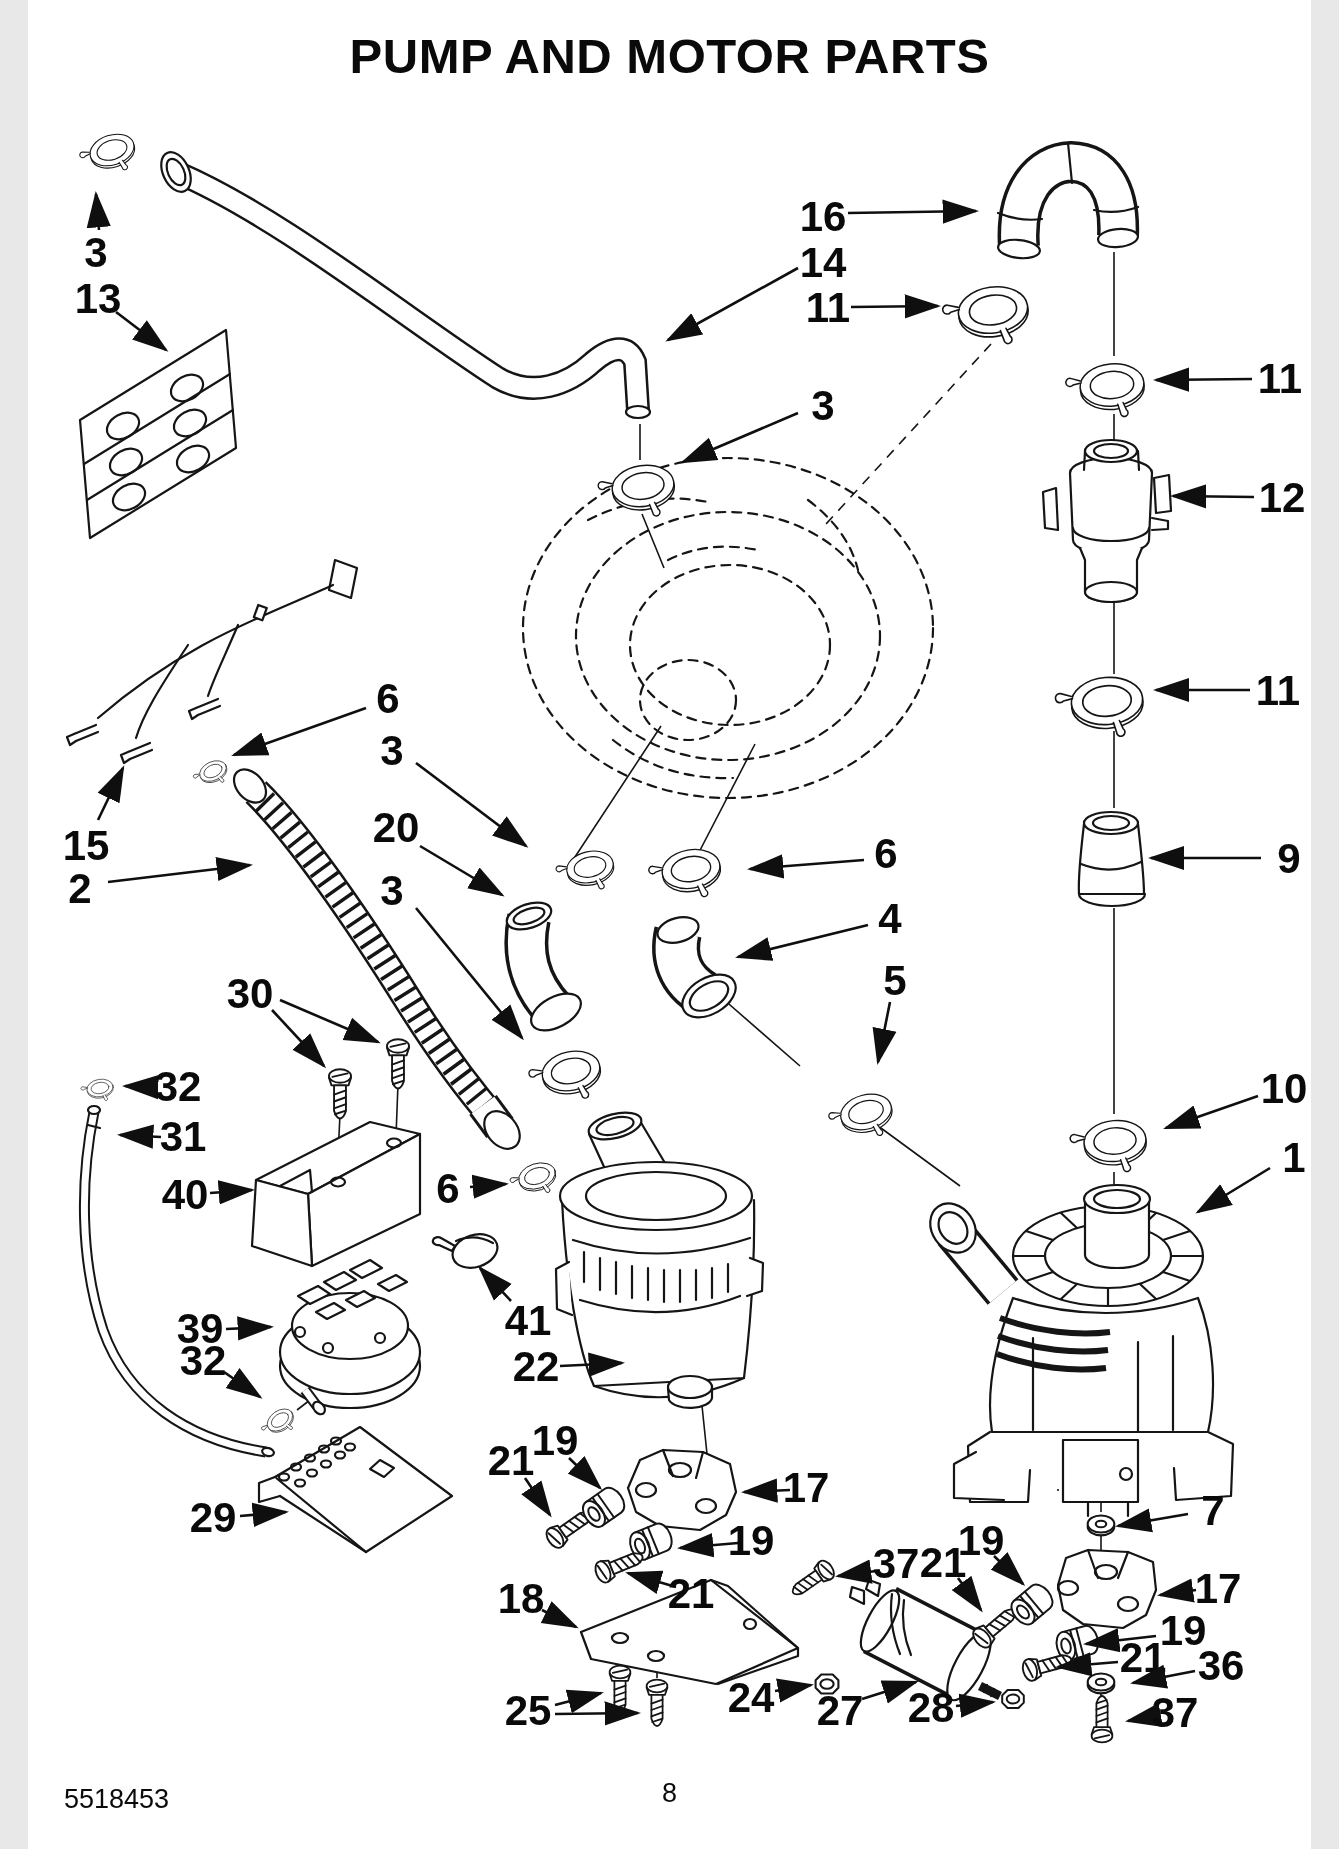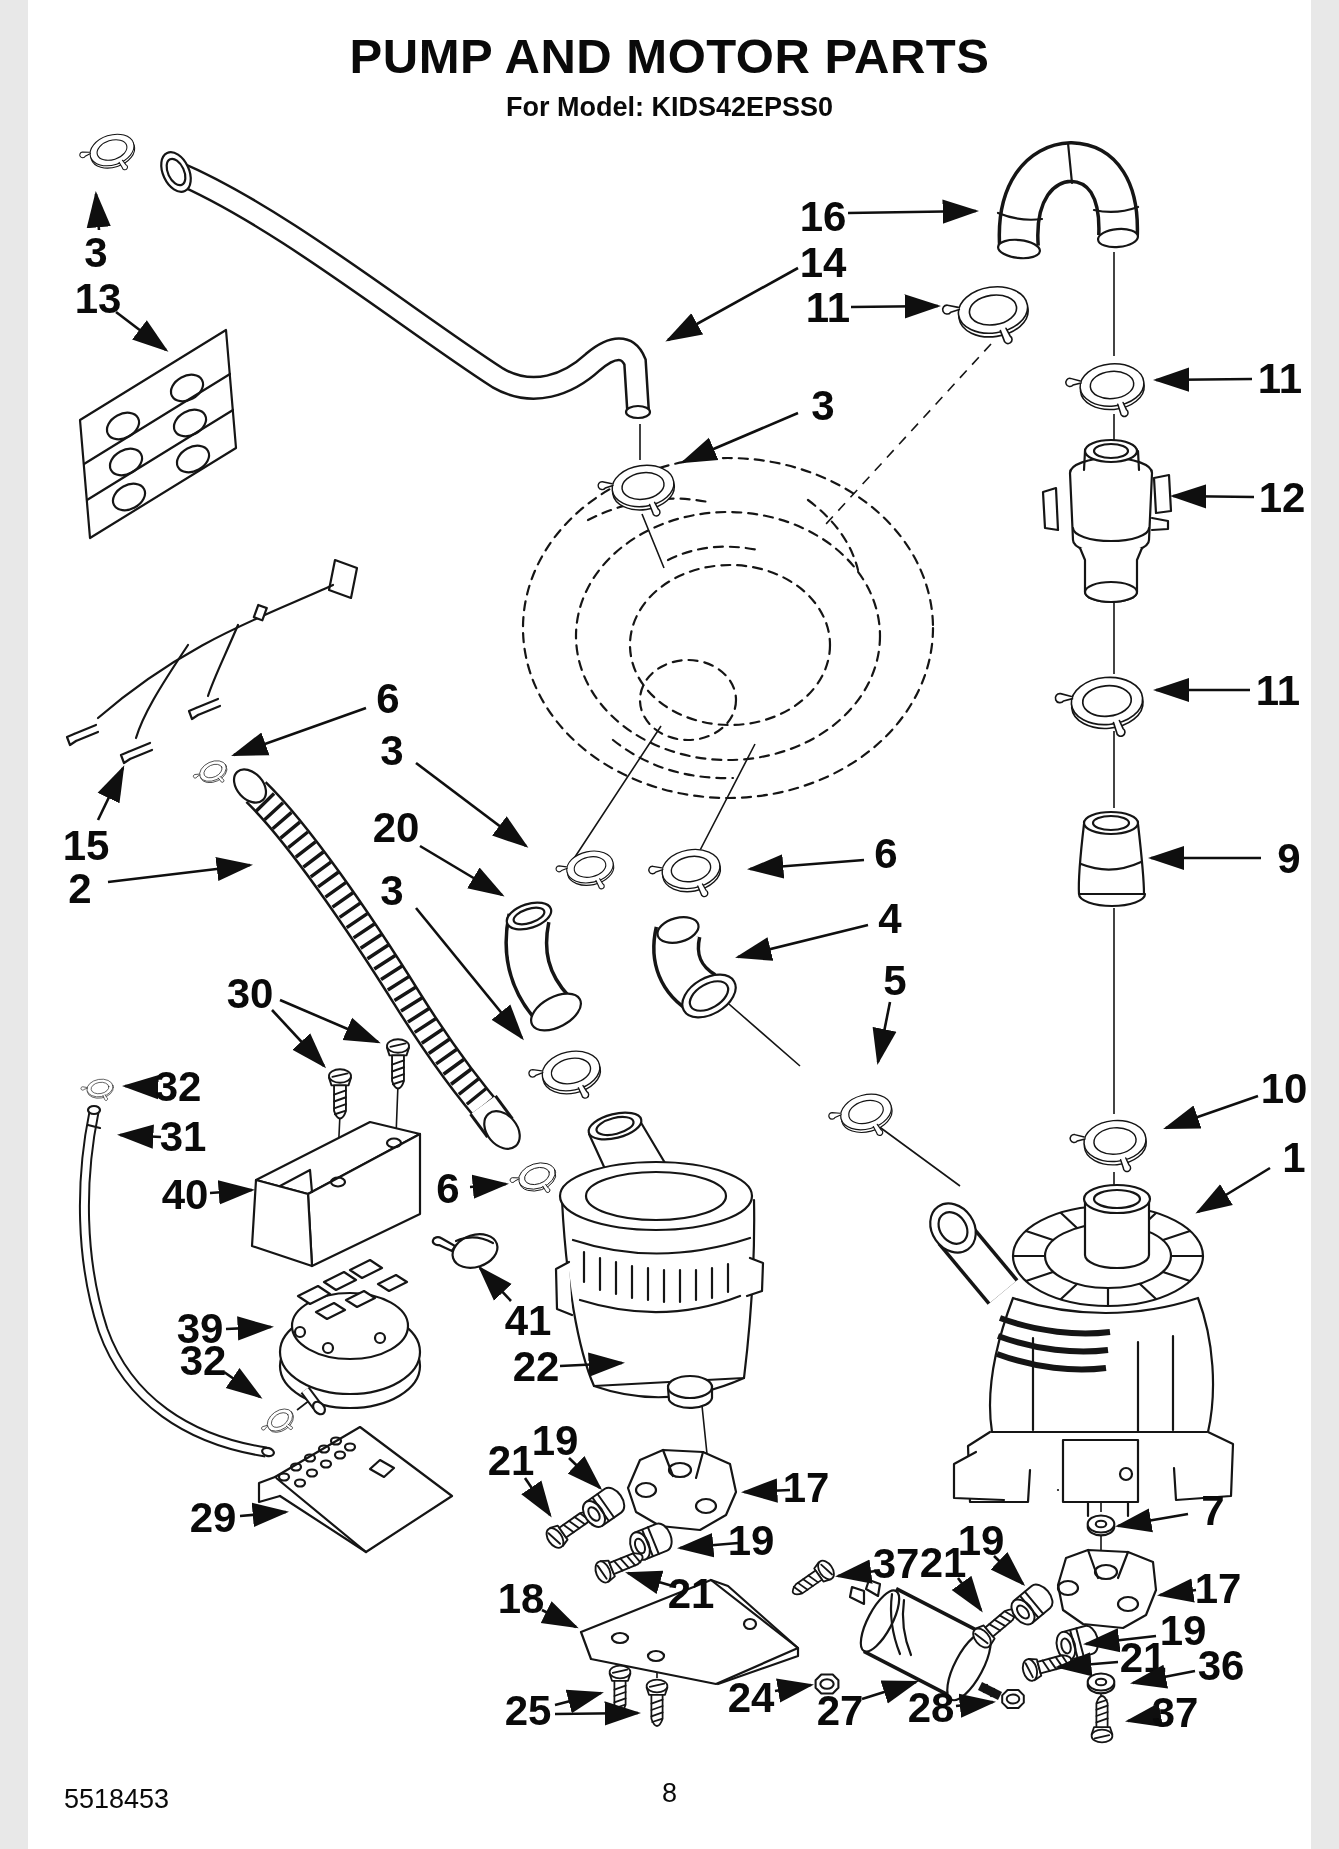--- a/index.html
+++ b/index.html
@@ -19,21 +19,20 @@
   .callout-label{font-family:"Liberation Sans",sans-serif;font-weight:700;font-size:42px;
                  fill:#0a0a0a;stroke:none;text-anchor:middle;dominant-baseline:central;}
   .callout-arrow{stroke:#0f0f0f;stroke-width:2.6;fill:none;}
 </style>
 </head>
 <body>
 
 <div class="page">
 
   <div class="title">PUMP AND MOTOR PARTS</div>
-  <div class="subtitle">For Model: KIDS42EPSS0</div>
 
   <svg class="diagram" viewBox="0 0 1339 1849">
     <defs>
       <marker id="ah" viewBox="0 0 12 8" refX="11" refY="4" markerWidth="14" markerHeight="10" orient="auto-start-reverse">
         <path d="M0,0 L12,4 L0,8 Z" fill="#0f0f0f"></path>
       </marker>
       <g id="clamp">
         <ellipse cx="0" cy="5" rx="47" ry="31" class="ln w"></ellipse>
         <ellipse cx="0" cy="0" rx="47" ry="31" class="ln w"></ellipse>
         <ellipse cx="0" cy="0" rx="32" ry="20" class="ln w"></ellipse>

